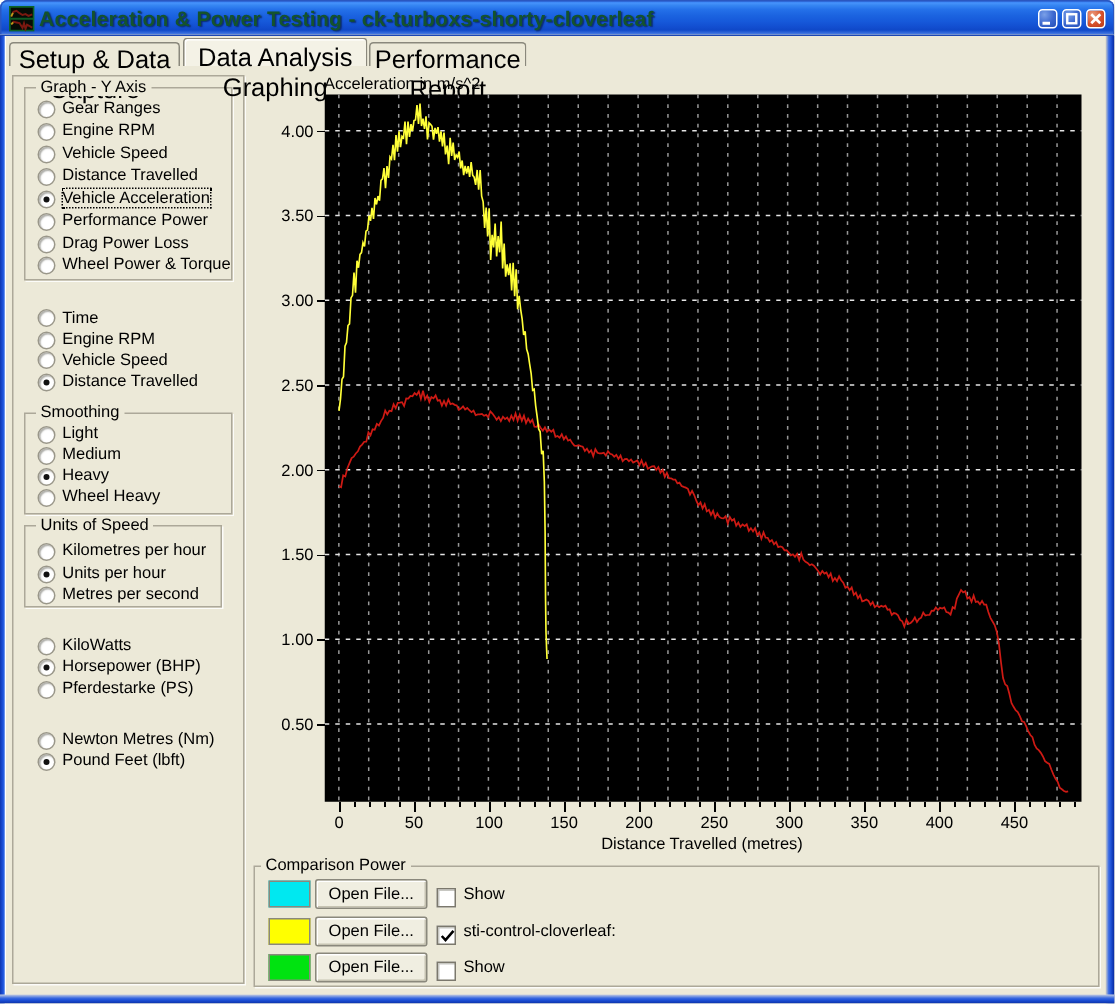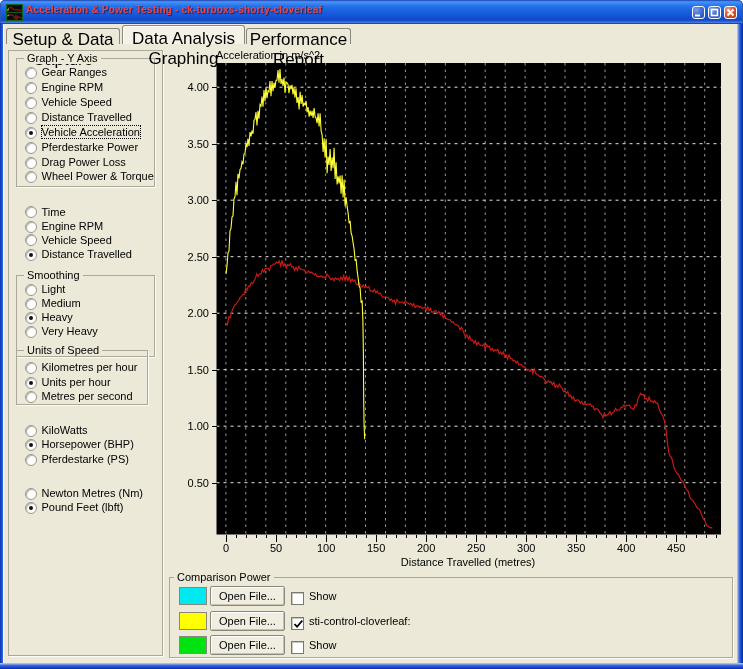--- a/index.html
+++ b/index.html
@@ -11,21 +11,21 @@
   background:linear-gradient(180deg,#2054c8 0%,#3881f4 5%,#4692fa 9%,#3585f2 16%,#2470e9 28%,#1b63e0 45%,#1659da 62%,#124ed0 78%,#0f48c8 87%,#2c64d8 94%,#4678de 98%,#3a6cd4 100%);
   border-radius:5px 5px 0 0; border-bottom:1px solid #1a46b4; }
 #titlebar::before { content:""; position:absolute; inset:0; border-radius:5px 5px 0 0;
   border-top:1px solid #2a56c0; border-left:1px solid #2a56c0; border-right:1px solid #2a56c0; }
 .sideL,.sideR { position:absolute; top:24px; bottom:0; }
 .sideL { left:0; width:4px; background:linear-gradient(90deg,#0d35b0 0%,#1c50d8 45%,#2e68e8 70%,#ffffff 88%,#ffffff 100%); }
 .sideR { right:0; width:6px; background:linear-gradient(90deg,#d8d5c8 0%,#3f6fe4 35%,#1e52d8 60%,#0c35b2 85%,#08289a 100%); }
 #bot { position:absolute; left:0; bottom:0; width:743px; height:6px;
   background:linear-gradient(180deg,#c8cfe0 0%,#3a6ae0 40%,#1c50d8 62%,#0c31a8 100%); }
 #icon { position:absolute; left:6px; top:4px; width:17px; height:17px; }
-#title { position:absolute; left:26px; top:4px; font-size:10px; font-weight:bold; color:#ef4444;
+#title { position:absolute; left:26px; top:4px; font-size:14px; font-weight:bold; color:#14532d;
   text-shadow:1px 1px 1px #0c2a70; letter-spacing:0.2px; }
 .wbtn { position:absolute; top:6px; width:13px; height:13px; border:1px solid #fff; border-radius:3px; }
 .wbtn svg { display:block; }
 #bmin,#bmax { background:radial-gradient(circle at 30% 25%,#7aa0e8,#3b67cf 55%,#2550b8); }
 #bclose { background:radial-gradient(circle at 30% 25%,#eb9c7f,#d6512b 55%,#b83a16); }
 
 .tab { position:absolute; font-size:17px; color:#000; text-align:center;
   background:#ece9d8; border:1px solid #8a887c; border-bottom:none; border-radius:3px 3px 0 0; }
 .tab.inactive { top:28px; height:16px; background:#ece9d8; padding-top:1px; }
 .tab.active { top:25px; height:19px; background:#f4f2e6; padding-top:3px; z-index:2;
@@ -120,44 +120,44 @@
     <span class="lbl" style="left:41.5px;top:66px">Gear Ranges</span>
 <div class="rb" style="left:25px;top:82px"></div>
     <span class="lbl" style="left:41.5px;top:81px">Engine RPM</span>
 <div class="rb" style="left:25px;top:97px"></div>
     <span class="lbl" style="left:41.5px;top:96px">Vehicle Speed</span>
 <div class="rb" style="left:25px;top:112px"></div>
     <span class="lbl" style="left:41.5px;top:111px">Distance Travelled</span>
 <div class="rb on" style="left:25px;top:127px"></div>
     <span class="lbl foc" style="left:41.5px;top:126px">Vehicle Acceleration</span>
 <div class="rb" style="left:25px;top:142px"></div>
-    <span class="lbl" style="left:41.5px;top:141px">Pferdestarke Power</span>
+    <span class="lbl" style="left:41.5px;top:141px">Performance Power</span>
 <div class="rb" style="left:25px;top:157px"></div>
     <span class="lbl" style="left:41.5px;top:156px">Drag Power Loss</span>
 <div class="rb" style="left:25px;top:171px"></div>
     <span class="lbl" style="left:41.5px;top:170px">Wheel Power &amp; Torque</span>
 <div class="rb" style="left:25px;top:206px"></div>
     <span class="lbl" style="left:41.5px;top:206px">Time</span>
 <div class="rb" style="left:25px;top:221px"></div>
     <span class="lbl" style="left:41.5px;top:220px">Engine RPM</span>
 <div class="rb" style="left:25px;top:234px"></div>
     <span class="lbl" style="left:41.5px;top:234px">Vehicle Speed</span>
 <div class="rb on" style="left:25px;top:249px"></div>
     <span class="lbl" style="left:41.5px;top:248px">Distance Travelled</span>
-<div class="gb" style="left:16px;top:275px;width:139px;height:82px">
+<div class="gb" style="left:16px;top:275px;width:139px;height:68px">
       <span class="gbt">Smoothing</span>
     </div>
 <div class="rb" style="left:25px;top:284px"></div>
     <span class="lbl" style="left:41.5px;top:283px">Light</span>
 <div class="rb" style="left:25px;top:298px"></div>
     <span class="lbl" style="left:41.5px;top:297px">Medium</span>
 <div class="rb on" style="left:25px;top:312px"></div>
     <span class="lbl" style="left:41.5px;top:311px">Heavy</span>
 <div class="rb" style="left:25px;top:326px"></div>
-    <span class="lbl" style="left:41.5px;top:325px">Very Heavy</span>
+    <span class="lbl" style="left:41.5px;top:325px">Wheel Heavy</span>
 <div class="gb" style="left:16px;top:350px;width:132px;height:55px">
       <span class="gbt">Units of Speed</span>
     </div>
 <div class="rb" style="left:25px;top:362px"></div>
     <span class="lbl" style="left:41.5px;top:361px">Kilometres per hour</span>
 <div class="rb on" style="left:25px;top:377px"></div>
     <span class="lbl" style="left:41.5px;top:376px">Units per hour</span>
 <div class="rb" style="left:25px;top:391px"></div>
     <span class="lbl" style="left:41.5px;top:390px">Metres per second</span>
 <div class="rb" style="left:25px;top:425px"></div>

